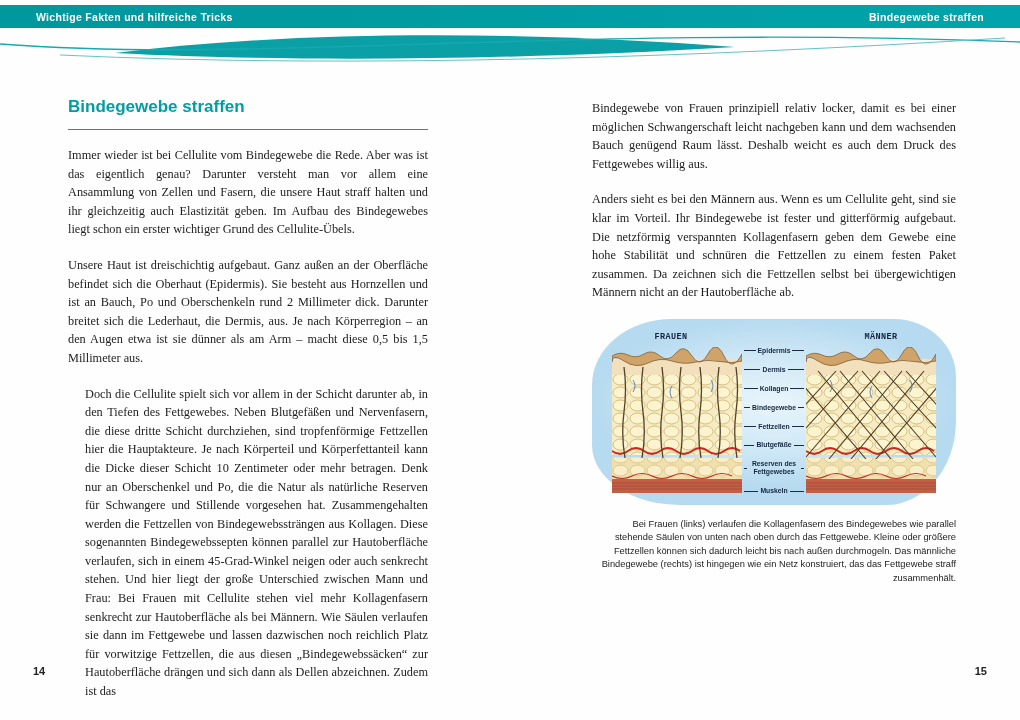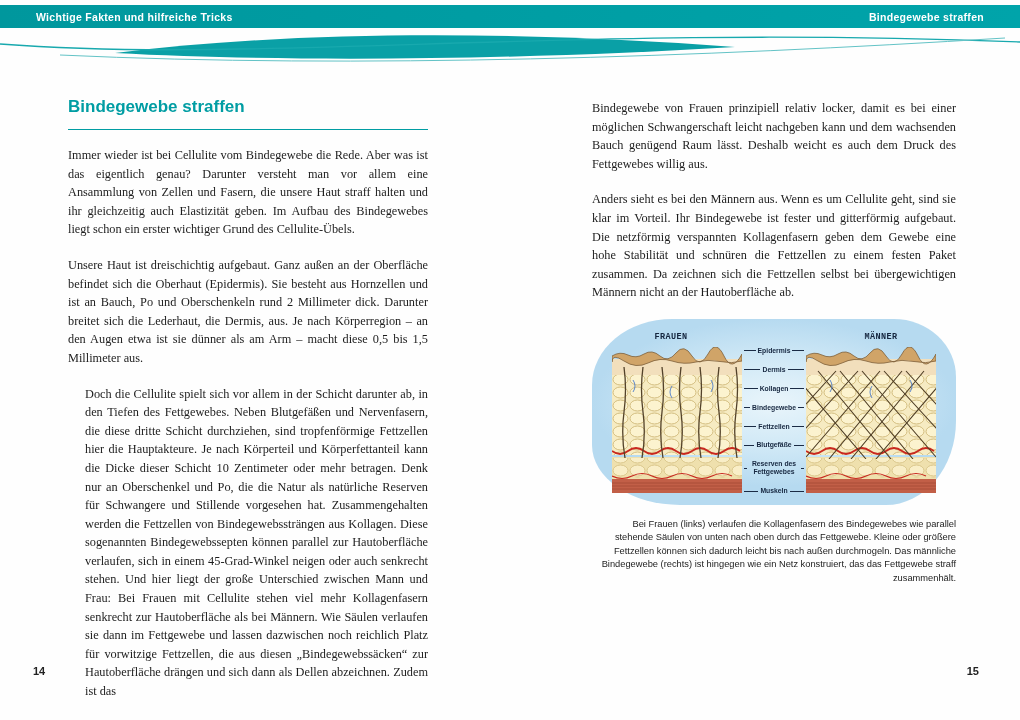--- a/index.html
+++ b/index.html
@@ -79,21 +79,21 @@
     font-family:"Liberation Sans", sans-serif;
     font-size:9.3px; line-height:13.5px; color:#222222;text-align:right;
   }
   
   .pagenum {
     position:absolute; bottom:43px;
     font-family:"Liberation Sans", sans-serif;
     font-size:11px; font-weight:bold; color:#222222;
   }
   .pagenum.l { left:33px; }
-  .pagenum.r { right:41px;margin-top:18px; }
+  .pagenum.r { right:33px;margin-top:18px; }
 </style>
 </head>
 <body>
 
 <header class="topbar">
   <span>Wichtige Fakten und hilfreiche Tricks</span>
   <span>Bindegewebe straffen</span>
 </header>
 
 <div class="swoosh">

